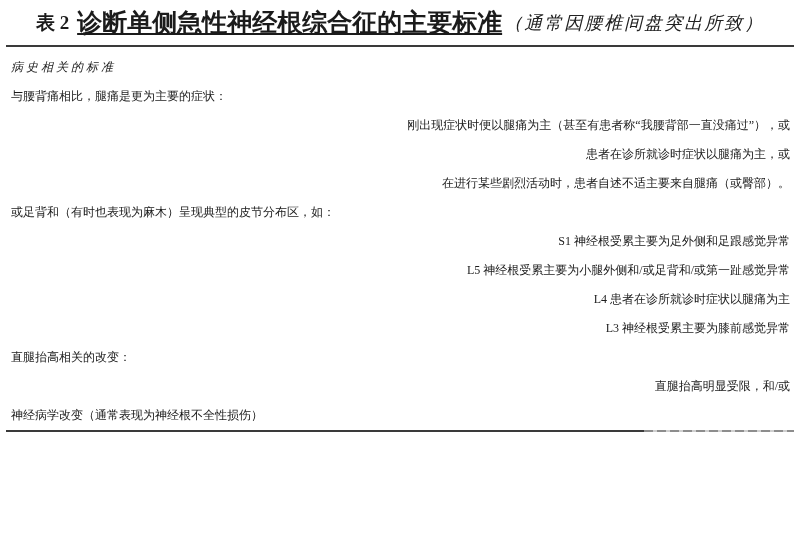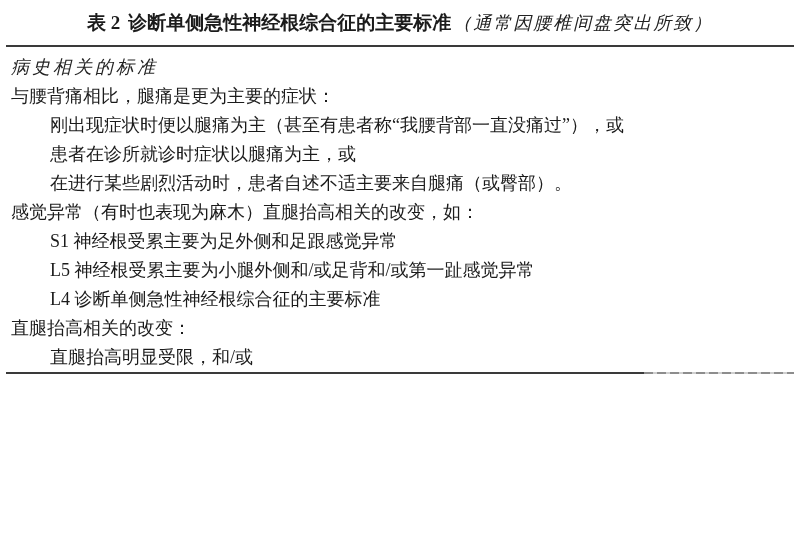--- a/index.html
+++ b/index.html
@@ -18,45 +18,47 @@
     justify-content:center;
     white-space:nowrap;
   }
   .t-tag{
     font-weight:700;
     font-size:19px;
     margin-right:8px;
   }
   .t-main{
     font-weight:700;
-    font-size:19px;
+    font-size:25px;
+    text-decoration:underline;
   }
   .t-note{
     font-size:18px;
     font-style:italic;
     letter-spacing:2px;
     margin-left:2px;
     color:#222;
   }
   .rule-top{
     height:2px;
     margin:0 6px;
     background:#3a3a3a;
   }
   .content{
     padding:6px 10px 0 11px;
-    font-size:18px;
+    font-size:12px;
   }
   .row{
     height:29px;
     line-height:29px;
     white-space:nowrap;
   }
   .row.indent{
     padding-left:39px;
+    text-align:right;
   }
   .row.kai{
     font-style:italic;
     letter-spacing:3px;
     color:#242424;
   }
   .rule-bottom{
     display:flex;
     height:2px;
     margin:0 6px;
@@ -82,26 +84,28 @@
   </div>
 
   <div class="rule-top"></div>
 
   <div class="content">
     <div class="row kai">病史相关的标准</div>
     <div class="row">与腰背痛相比，腿痛是更为主要的症状：</div>
     <div class="row indent">刚出现症状时便以腿痛为主（甚至有患者称“我腰背部一直没痛过”），或</div>
     <div class="row indent">患者在诊所就诊时症状以腿痛为主，或</div>
     <div class="row indent">在进行某些剧烈活动时，患者自述不适主要来自腿痛（或臀部）。</div>
-    <div class="row">感觉异常（有时也表现为麻木）直腿抬高相关的改变，如：</div>
+    <div class="row">或足背和（有时也表现为麻木）呈现典型的皮节分布区，如：</div>
     <div class="row indent">S1 神经根受累主要为足外侧和足跟感觉异常</div>
     <div class="row indent">L5 神经根受累主要为小腿外侧和/或足背和/或第一趾感觉异常</div>
-    <div class="row indent">L4 诊断单侧急性神经根综合征的主要标准</div>
+    <div class="row indent">L4 患者在诊所就诊时症状以腿痛为主</div>
+    <div class="row indent">L3 神经根受累主要为膝前感觉异常</div>
     <div class="row">直腿抬高相关的改变：</div>
     <div class="row indent">直腿抬高明显受限，和/或</div>
+    <div class="row">神经病学改变（通常表现为神经根不全性损伤）</div>
   </div>
 
   <div class="rule-bottom">
     <div class="solid"></div>
     <div class="faded"></div>
   </div>
 
 </div>
 
 </body></html>

